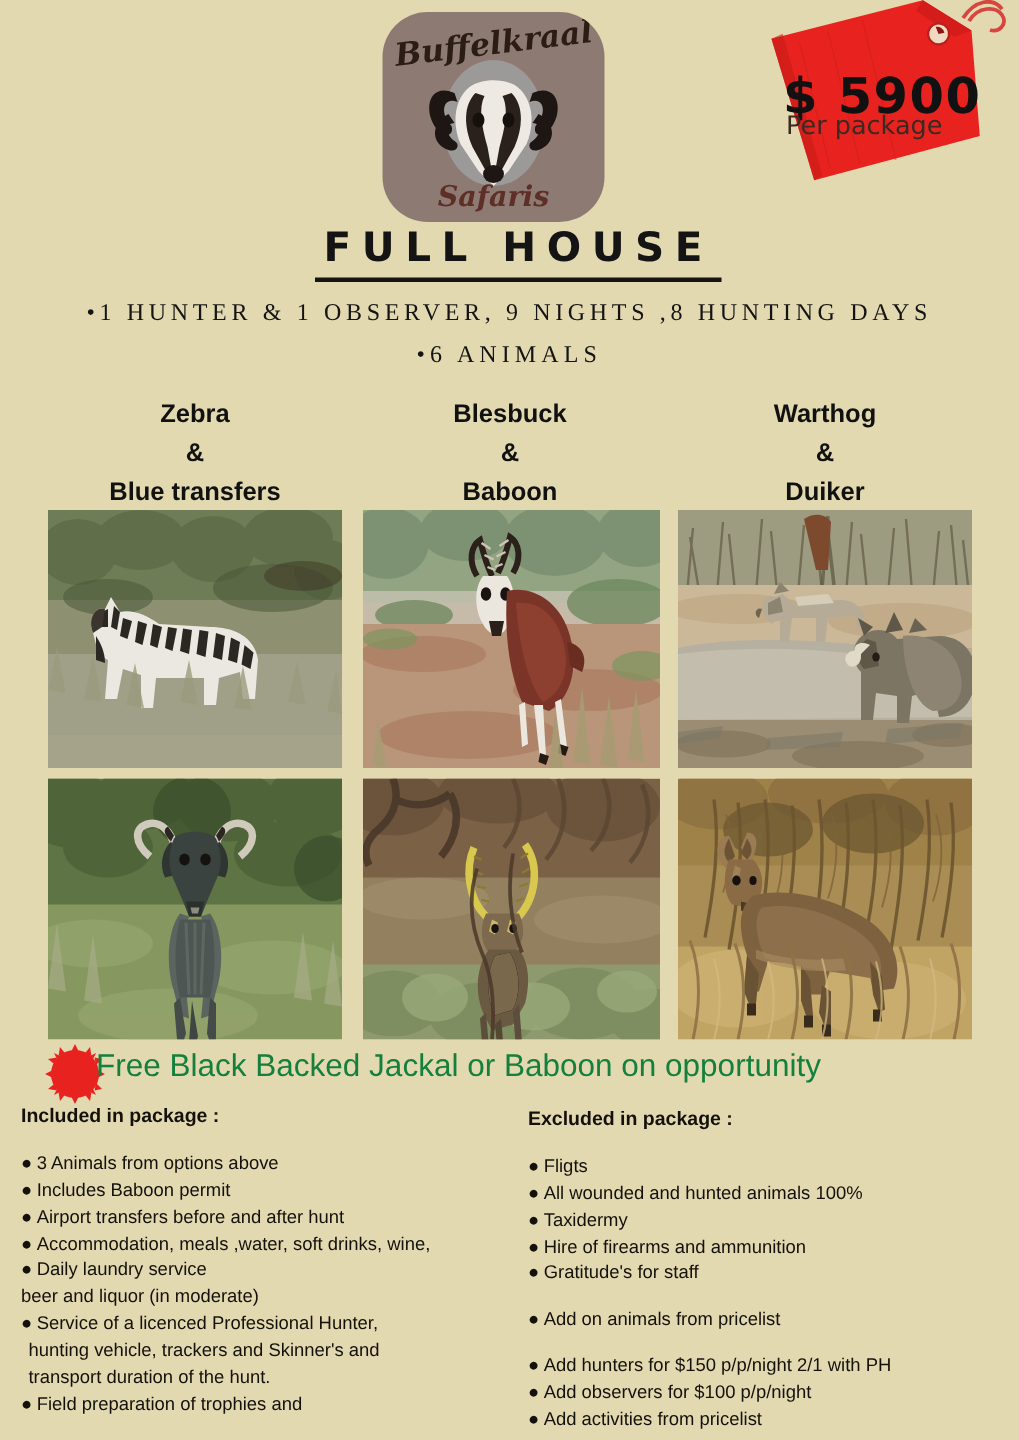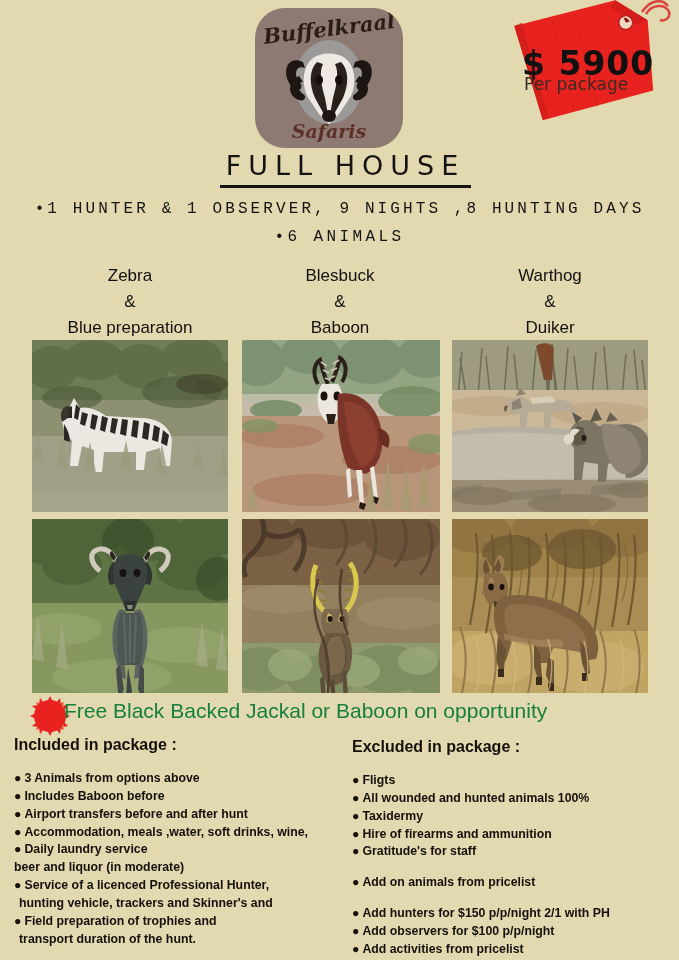--- a/index.html
+++ b/index.html
@@ -71,49 +71,49 @@
     color: #3a2a22;
     font-family: "DejaVu Sans", sans-serif;
   }
 
   
   .title {
     position: absolute;
     top: 150px; left: 0; width: 100%;
     text-align: center;
     font-size: 27px;
-    font-weight: normal;
+    font-weight: bold;
     letter-spacing: 7px;
     color: #141414;
     font-family: "DejaVu Sans", sans-serif;
     padding-left: 12px;
   }
   .title span {
     border-bottom: 3px solid #141414;
     padding: 0 6px 4px 6px;
   }
 
   
   .subline {
     position: absolute;
     left: 0; width: 100%;
     text-align: center;
     color: #141414;
-    font-family: Liberation Mono, monospace;
+    font-family: Liberation Serif, serif;
   }
   .subline-1 { top: 200px; font-size: 16px; letter-spacing: 3.1px; }
   .subline-2 { top: 228px; font-size: 16px; letter-spacing: 3.4px; }
 
   
   .col-head {
     position: absolute;
     top: 263px;
     text-align: center;
     font-size: 17px;
-    font-weight: normal;
+    font-weight: bold;
     color: #111;
     line-height: 1.52;
     font-family: "Liberation Sans", sans-serif;
   }
   .col-head.c1 { left: 30px;  width: 200px; }
   .col-head.c2 { left: 240px; width: 200px; }
   .col-head.c3 { left: 450px; width: 200px; }
 
   
   .photo {
@@ -140,28 +140,28 @@
     color: #15803d;
     font-family: "Liberation Sans", sans-serif;
   }
 
   
   .list-col { position: absolute; color: #14110c; }
   .list-col.included { left: 14px;  top: 736px; width: 330px; }
   .list-col.excluded { left: 352px; top: 738px; width: 320px; }
 
   .list-title {
-    font-size: 16px;
+    font-size: 13px;
     font-weight: bold;
     margin-bottom: 16px;
     font-family: "Liberation Sans", sans-serif;
   }
   .list-item {
     font-size: 12.3px;
-    font-weight: bold;
+    font-weight: normal;
     line-height: 1.37;
     margin-bottom: 1px;
     font-family: "Liberation Sans", sans-serif;
   }
   .list-item .bullet { margin-right: 3px; }
   .list-item.cont { padding-left: 0px; }
   .list-item.cont.indent { padding-left: 5px; }
   .list-gap { height: 13px; }
 </style>
 </head>
@@ -206,21 +206,21 @@
 <div class="title">
   <span>FULL HOUSE</span>
 </div>
 
 <div class="subline subline-1">•1 HUNTER &amp; 1 OBSERVER, 9 NIGHTS ,8 HUNTING DAYS</div>
 <div class="subline subline-2">•6 ANIMALS</div>
 
 <div class="col-head c1">
   <div>Zebra</div>
   <div>&amp;</div>
-  <div>Blue preparation</div>
+  <div>Blue transfers</div>
 </div>
 <div class="col-head c2">
   <div>Blesbuck</div>
   <div>&amp;</div>
   <div>Baboon</div>
 </div>
 <div class="col-head c3">
   <div>Warthog</div>
   <div>&amp;</div>
   <div>Duiker</div>
@@ -593,29 +593,29 @@
         <path d="M32 40 L28 35 L33 34 Z"></path>
     </g>
   </g>
 </svg>
 <div class="promo-text">Free Black Backed Jackal or Baboon on opportunity</div>
 
 <div class="list-col included">
   <div class="list-title">Included in package :</div>
   <div id="included-items">
       <div class="list-item"><span class="bullet">●</span><span>3 Animals from options above</span></div>
-      <div class="list-item"><span class="bullet">●</span><span>Includes Baboon before</span></div>
+      <div class="list-item"><span class="bullet">●</span><span>Includes Baboon permit</span></div>
       <div class="list-item"><span class="bullet">●</span><span>Airport transfers before and after hunt</span></div>
       <div class="list-item"><span class="bullet">●</span><span>Accommodation, meals ,water, soft drinks, wine,</span></div>
       <div class="list-item"><span class="bullet">●</span><span>Daily laundry service</span></div>
       <div class="list-item cont"><span>beer and liquor (in moderate)</span></div>
       <div class="list-item"><span class="bullet">●</span><span>Service of a licenced Professional Hunter,</span></div>
       <div class="list-item cont indent"><span>hunting vehicle, trackers and Skinner's and</span></div>
+      <div class="list-item cont indent"><span>transport duration of the hunt.</span></div>
       <div class="list-item"><span class="bullet">●</span><span>Field preparation of trophies and</span></div>
-      <div class="list-item cont indent"><span>transport duration of the hunt.</span></div>
     </div>
 </div>
 
 <div class="list-col excluded">
   <div class="list-title">Excluded in package :</div>
   <div id="excluded-items">
       <div class="list-item"><span class="bullet">●</span><span>Fligts</span></div>
       <div class="list-item"><span class="bullet">●</span><span>All wounded and hunted animals 100%</span></div>
       <div class="list-item"><span class="bullet">●</span><span>Taxidermy</span></div>
       <div class="list-item"><span class="bullet">●</span><span>Hire of firearms and ammunition</span></div>

